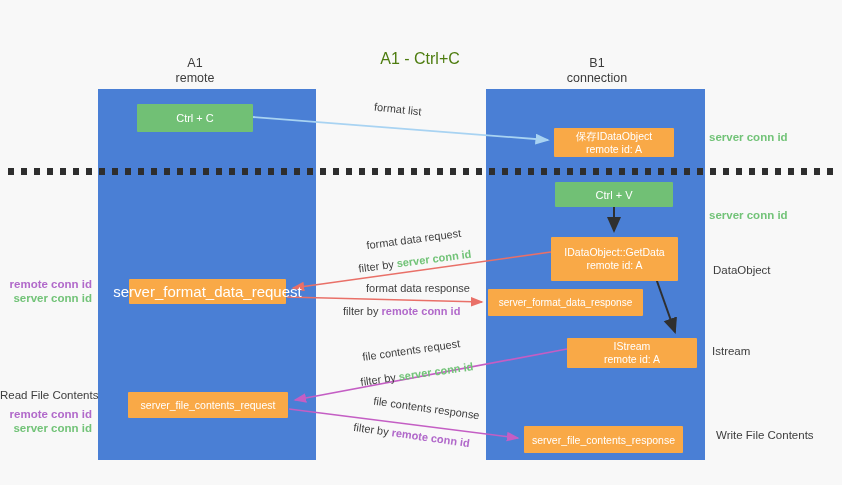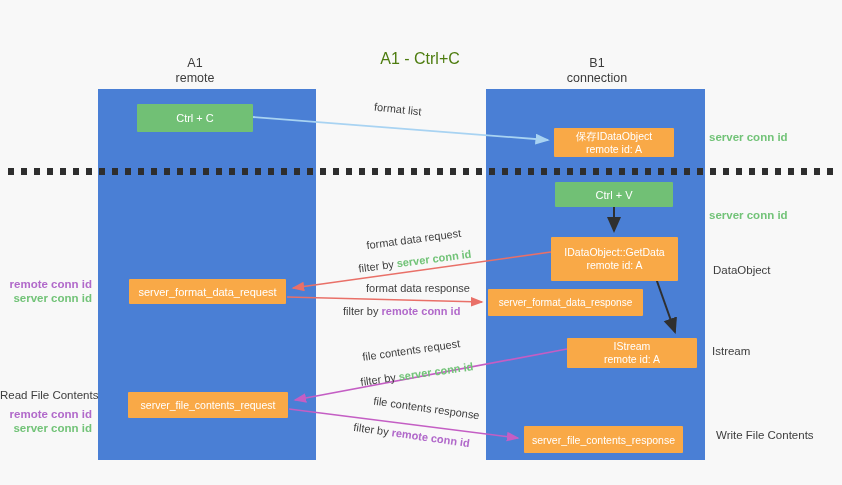--- a/index.html
+++ b/index.html
@@ -90,21 +90,21 @@
   <div class="node green" style="left:555px;top:182px;width:118px;height:25px;">
     <div class="single">Ctrl + V</div>
   </div>
 
   <div class="node orange" style="left:551px;top:237px;width:127px;height:44px;">
     <div class="l1">IDataObject::GetData</div>
     <div class="l2">remote id: A</div>
   </div>
 
   <div class="node orange" style="left:129px;top:279px;width:157px;height:25px;">
-    <div class="single" style="font-size:11px;">server_format_data_request</div>
+    <div class="single" style="font-size:15px;">server_format_data_request</div>
   </div>
 
   <div class="node orange" style="left:488px;top:289px;width:155px;height:27px;">
     <div class="single" style="font-size:10px;">server_format_data_response</div>
   </div>
 
   <div class="node orange" style="left:567px;top:338px;width:130px;height:30px;">
     <div class="l1">IStream</div>
     <div class="l2">remote id: A</div>
   </div>

